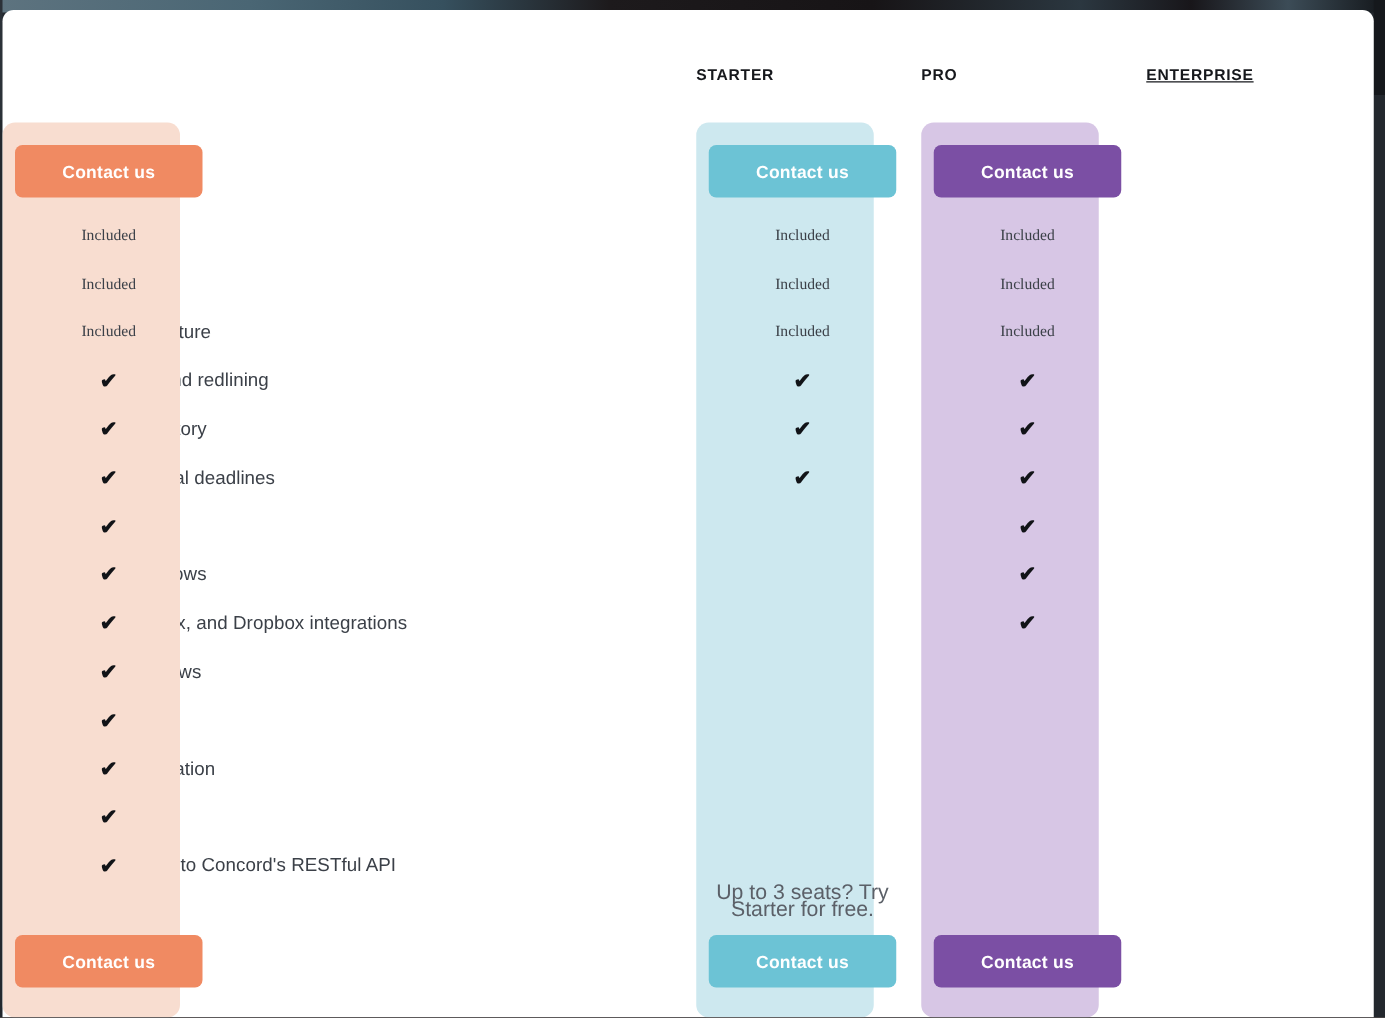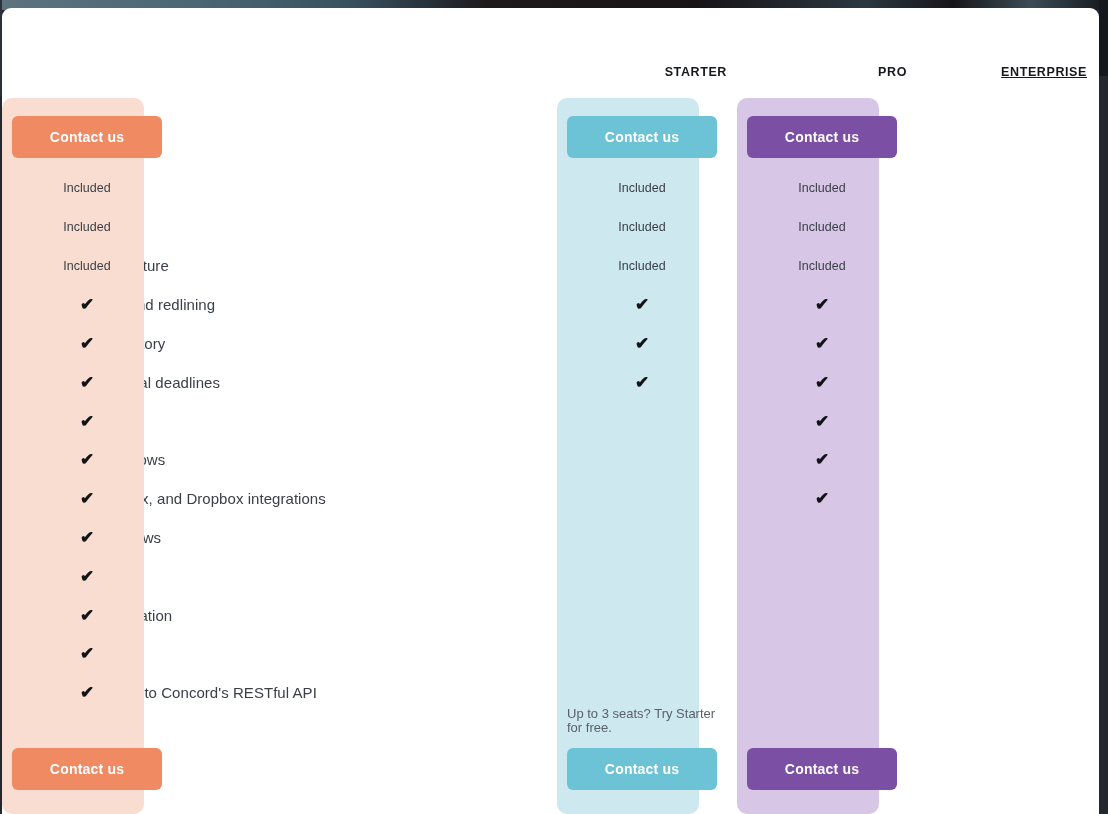--- a/index.html
+++ b/index.html
@@ -61,23 +61,23 @@
   
   .col-headers {
     position: absolute;
     top: 44px;
     left: 0;
     width: 1097px;
     height: 24px;
   }
   .col-header {
     position: absolute;
-    top: 12px;
+    top: 0;
     width: 170px;
-    text-align: right;
+    text-align: left;
     font-size: 12.5px;
     font-weight: 700;
     letter-spacing: 0.6px;
     color: #16181c;
     line-height: 16px;
   }
   .ch-starter { left: 555px; }
   .ch-pro     { left: 735px; }
   .ch-ent     { left: 915px; text-decoration: underline; }
 
@@ -161,20 +161,21 @@
     letter-spacing: 0.2px;
     cursor: pointer;
   }
 
   
   .cell-stack {
     position: absolute;
     top: 71px;
     left: 0;
     width: 170px;
+    font-family: Liberation Serif, serif;
   }
   .cell {
     height: 38.8px;
     display: flex;
     align-items: center;
     justify-content: center;
     font-size: 12.5px;
     color: #3b4048;
   }
   .cell .check {
@@ -182,21 +183,22 @@
     line-height: 17px;
     color: #111317;
     font-weight: 700;
   }
 
   .seat-note {
     position: absolute;
     left: 10px;
     bottom: 80px;
     width: 150px;
-    font-size: 13px;
+    text-align: center;
+    font-size: 17px;
     line-height: 13.5px;
     color: #5b6068;
   }
 </style>
 </head>
 <body>
 
 <div id="root">
 
   <div class="chrome-strip"></div>

